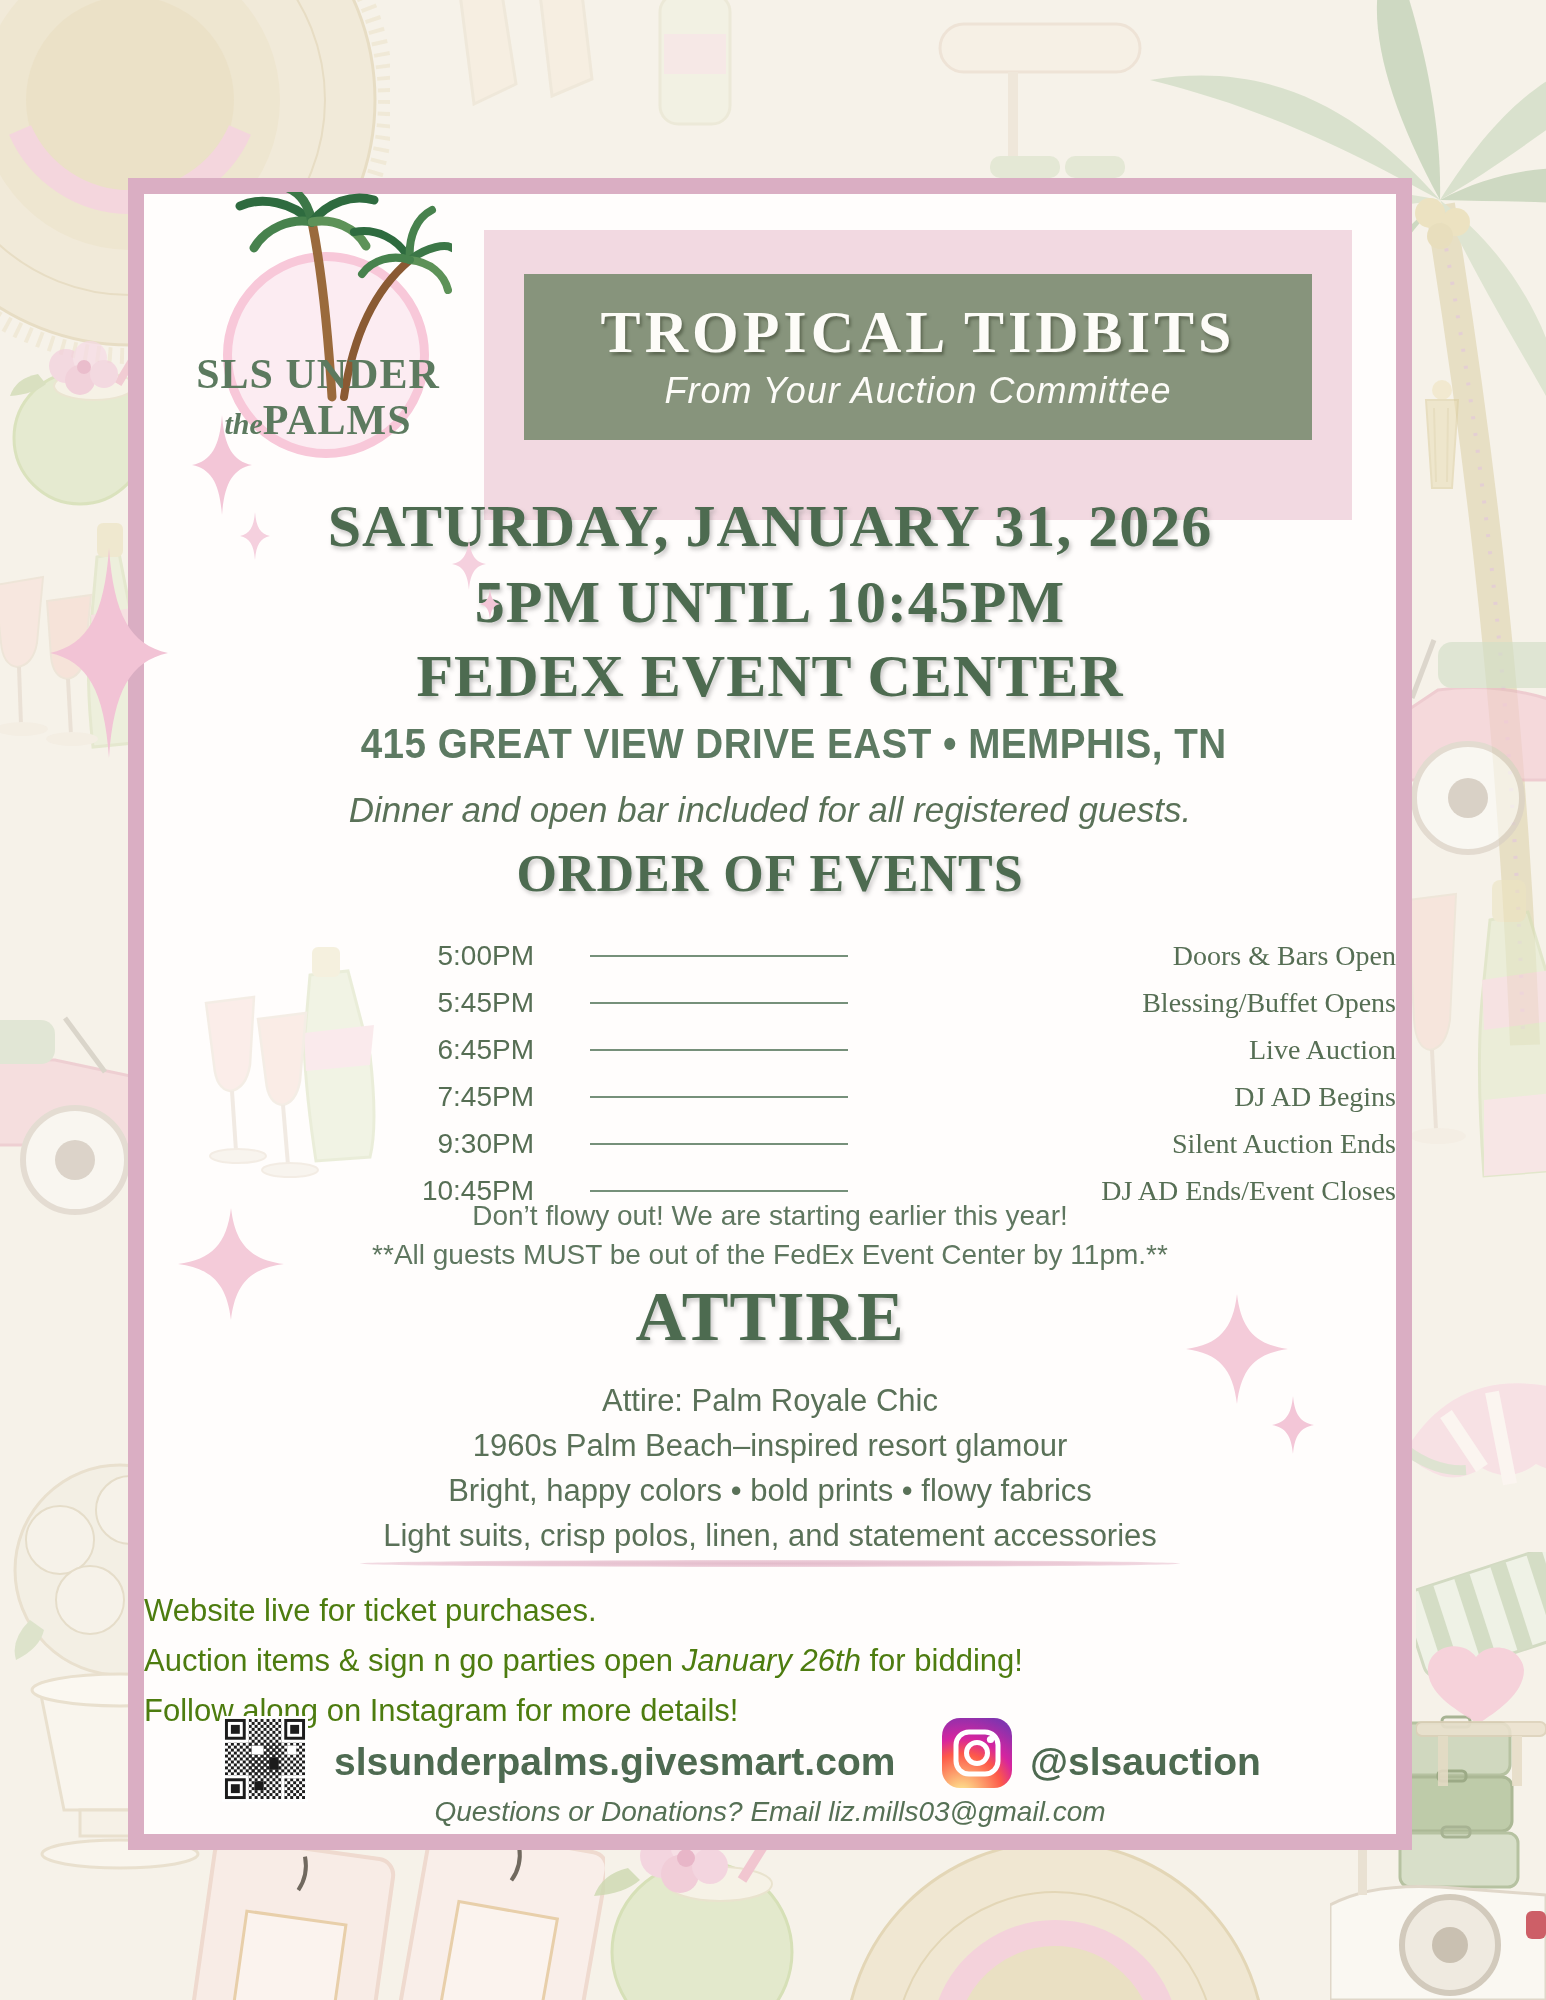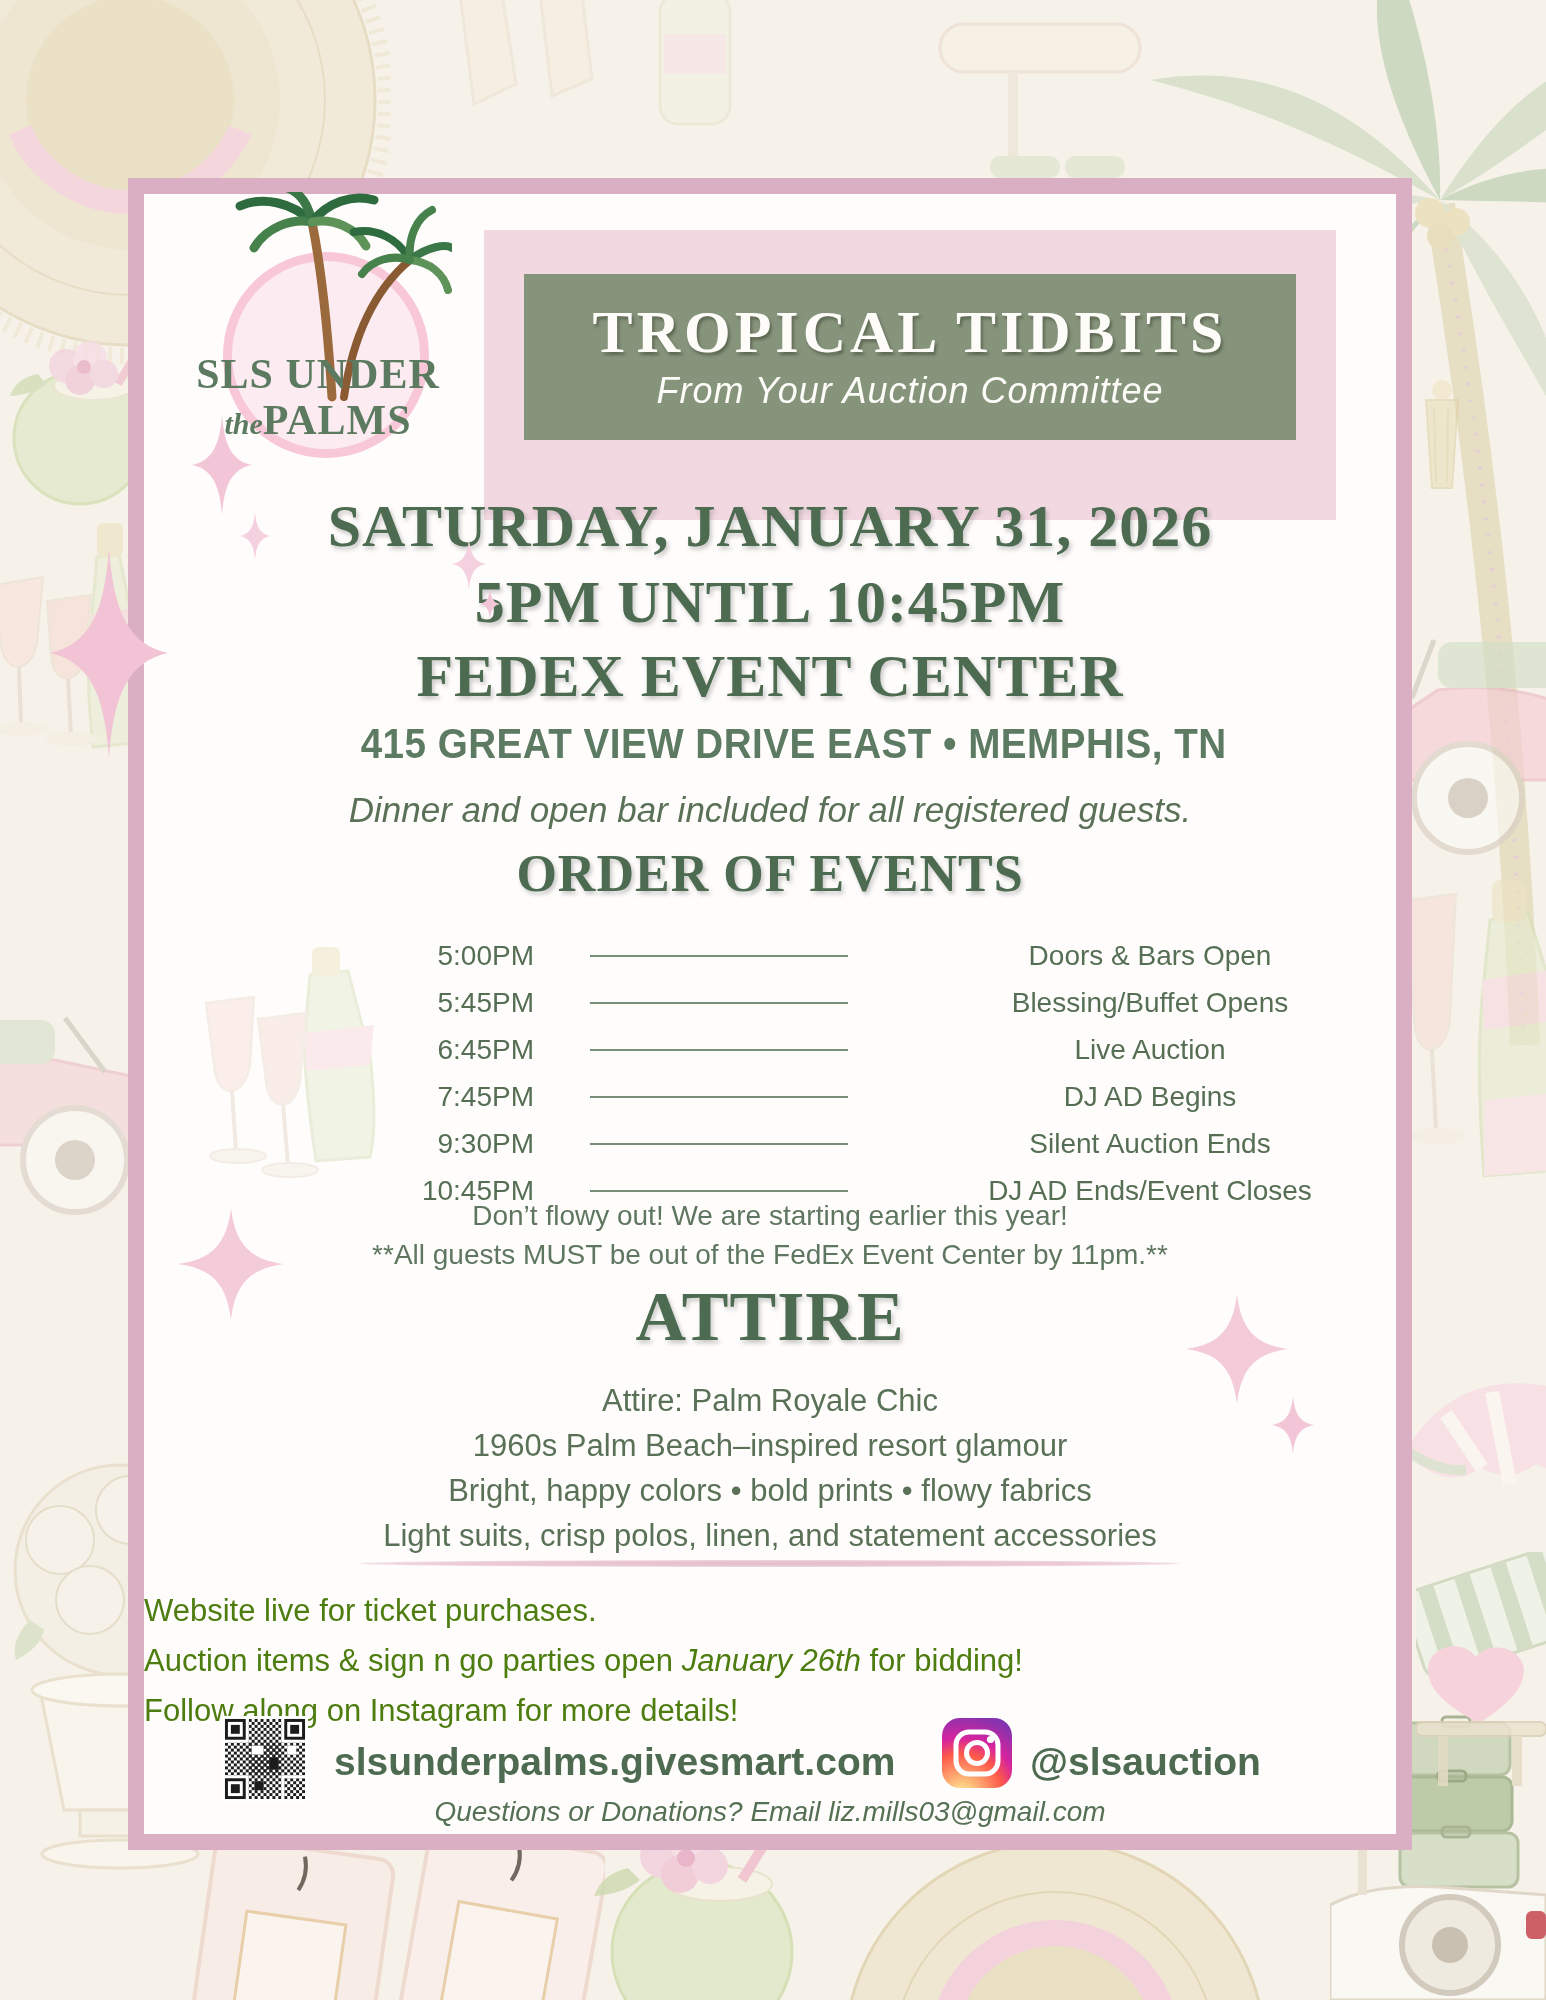--- a/index.html
+++ b/index.html
@@ -19,21 +19,21 @@
   .logo{position:absolute;left:44px;top:10px;width:260px;height:300px;}
   .logo-circle{position:absolute;left:35px;top:48px;width:188px;height:188px;
     border:9px solid #f8c8d9;border-radius:50%;background:#fcecf2;}
   .logo-palms{position:absolute;left:44px;top:-12px;width:220px;height:215px;}
   .logo-l1{position:absolute;top:146px;width:100%;text-align:center;
     font-family:"Liberation Serif",serif;font-weight:bold;font-size:42px;color:#5c7a5f;letter-spacing:1px;}
   .logo-l2{position:absolute;top:192px;width:100%;text-align:center;color:#5c7a5f;}
   .logo-l2 .scr{font-family:"Liberation Serif",serif;font-style:italic;font-size:30px;font-weight:bold;}
   .logo-l2 .big{font-family:"Liberation Serif",serif;font-weight:bold;font-size:42px;letter-spacing:1px;}
   
-  .banner{position:absolute;left:340px;top:36px;width:852px;height:290px;background:#f2d9e1;}
+  .banner{position:absolute;left:340px;top:36px;width:852px;height:290px;background:#f2d9e1;padding-left:16px;}
   .banner-inner{position:absolute;left:40px;right:40px;top:44px;height:166px;background:#87947c;
     display:flex;flex-direction:column;align-items:center;justify-content:center;}
   .banner-title{font-family:"Liberation Serif",serif;font-weight:bold;font-size:60px;color:#fdfcf8;
     letter-spacing:4px;text-shadow:2px 3px 3px rgba(60,70,50,.55);line-height:1;}
   .banner-sub{font-style:italic;font-size:36px;color:#fdfcf8;margin-top:8px;letter-spacing:1px;}
   
   .hserif{position:absolute;width:100%;text-align:center;font-family:"Liberation Serif",serif;
     font-weight:bold;color:#4d6b50;text-shadow:2px 3px 4px rgba(115,115,115,.4);line-height:1;}
   .h-date{top:302px;font-size:60px;letter-spacing:1px;}
   .h-time{top:378px;font-size:60px;letter-spacing:1px;}
@@ -42,21 +42,21 @@
     color:#5d7a62;letter-spacing:.5px;margin-left:24px;}
   .address span{display:inline-block;transform:scaleX(.92);}
   .dinner{position:absolute;top:596px;width:100%;text-align:center;font-style:italic;
     font-size:35px;color:#5a7158;}
   .h-order{top:654px;font-size:52px;letter-spacing:1px;}
   
   .events{position:absolute;top:738px;left:0;width:100%;}
   .ev-row{display:flex;align-items:center;height:47px;font-size:28px;color:#566e54;}
   .ev-time{width:390px;text-align:right;}
   .ev-line{width:258px;margin-left:56px;border-top:2px solid #76907a;height:0;}
-  .ev-label{margin-left:56px;text-align:center;flex:1;}
+  .ev-label{margin-left:56px;text-align:right;flex:1;font-family:Liberation Serif, serif;}
   .notes{position:absolute;top:1002px;width:100%;text-align:center;font-size:28px;
     color:#5f7760;line-height:39px;}
   .h-attire{top:1088px;font-size:70px;letter-spacing:1px;}
   .attire-lines{position:absolute;top:1184px;width:100%;text-align:center;font-size:31px;
     color:#5a7158;line-height:45px;}
   .divider{position:absolute;top:1366px;left:50%;transform:translateX(-50%);width:820px;height:7px;
     border-radius:50%;background:radial-gradient(ellipse at center,#e3bccb 0%,#eccbd7 55%,rgba(236,203,215,0) 100%);}
   .info-lines{position:absolute;top:1392px;width:100%;text-align:left;font-size:31px;
     color:#4d7c0f;line-height:50px;}
   .info-lines .it{font-style:italic;}

